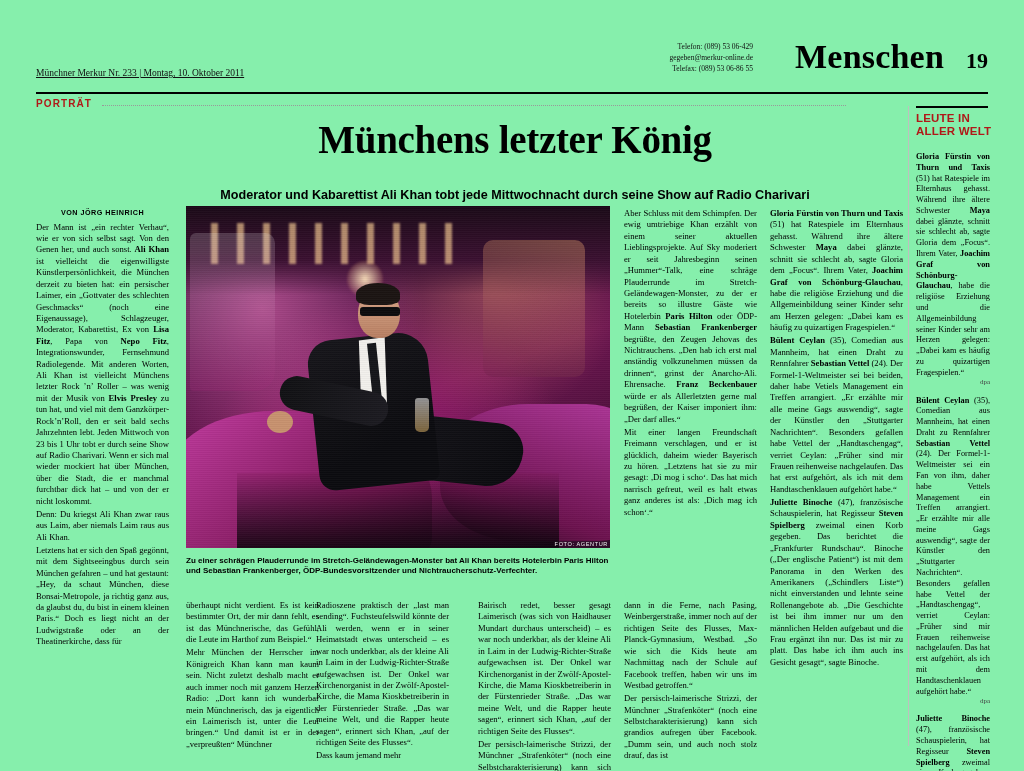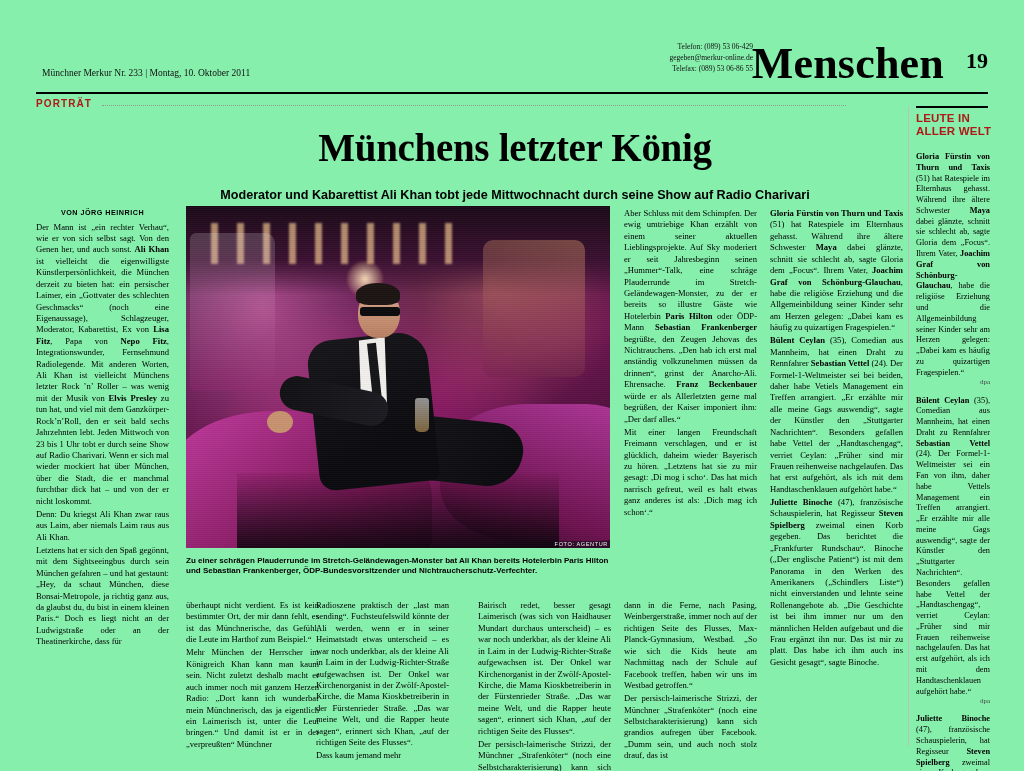--- a/index.html
+++ b/index.html
@@ -31,30 +31,31 @@
     right: 235px;
     top: 2px;
     text-align: right;
     font-size: 7.5px;
     line-height: 1.45;
     color: #111;
     font-family: "Liberation Serif", serif;
   }
   .masthead-issue {
     position: absolute;
-    left: 6px;
+    left: 0;
     top: 28px;
     font-size: 9.5px;
     color: #111;
+    text-decoration: underline;
   }
   .masthead-section {
     position: absolute;
     right: 44px;
     top: -2px;
-    font-size: 44px;
+    font-size: 34px;
     font-weight: bold;
     letter-spacing: 0.2px;
     font-family: "Liberation Serif", serif;
   }
   .masthead-pagenum {
     position: absolute;
     right: 0;
     top: 8px;
     font-size: 22px;
     font-weight: bold;
@@ -91,21 +92,21 @@
     left: 66px;
     top: 7px;
     right: 0;
     border-top: 1px dotted #999;
   }
 
   
   .headline {
     position: absolute;
     left: 180px;
-    top: 128px;
+    top: 120px;
     width: 670px;
     text-align: center;
     font-size: 39px;
     font-weight: bold;
     letter-spacing: -0.3px;
     line-height: 1.05;
   }
   .subhead {
     position: absolute;
     left: 180px;

